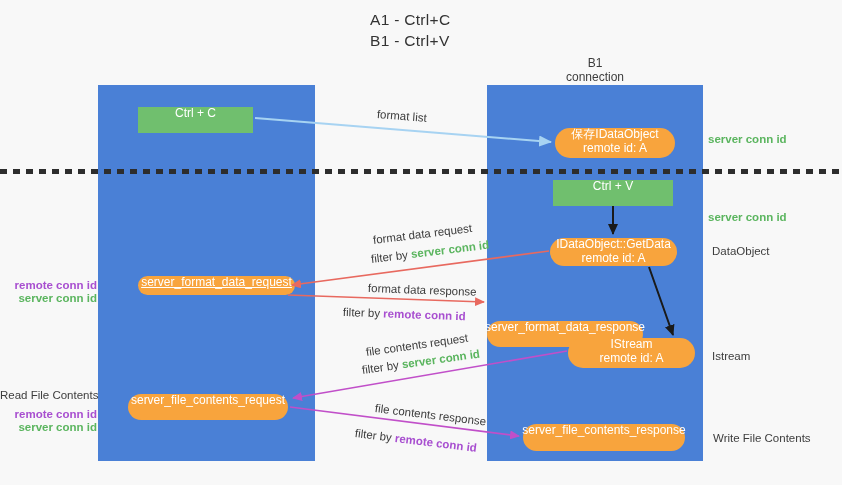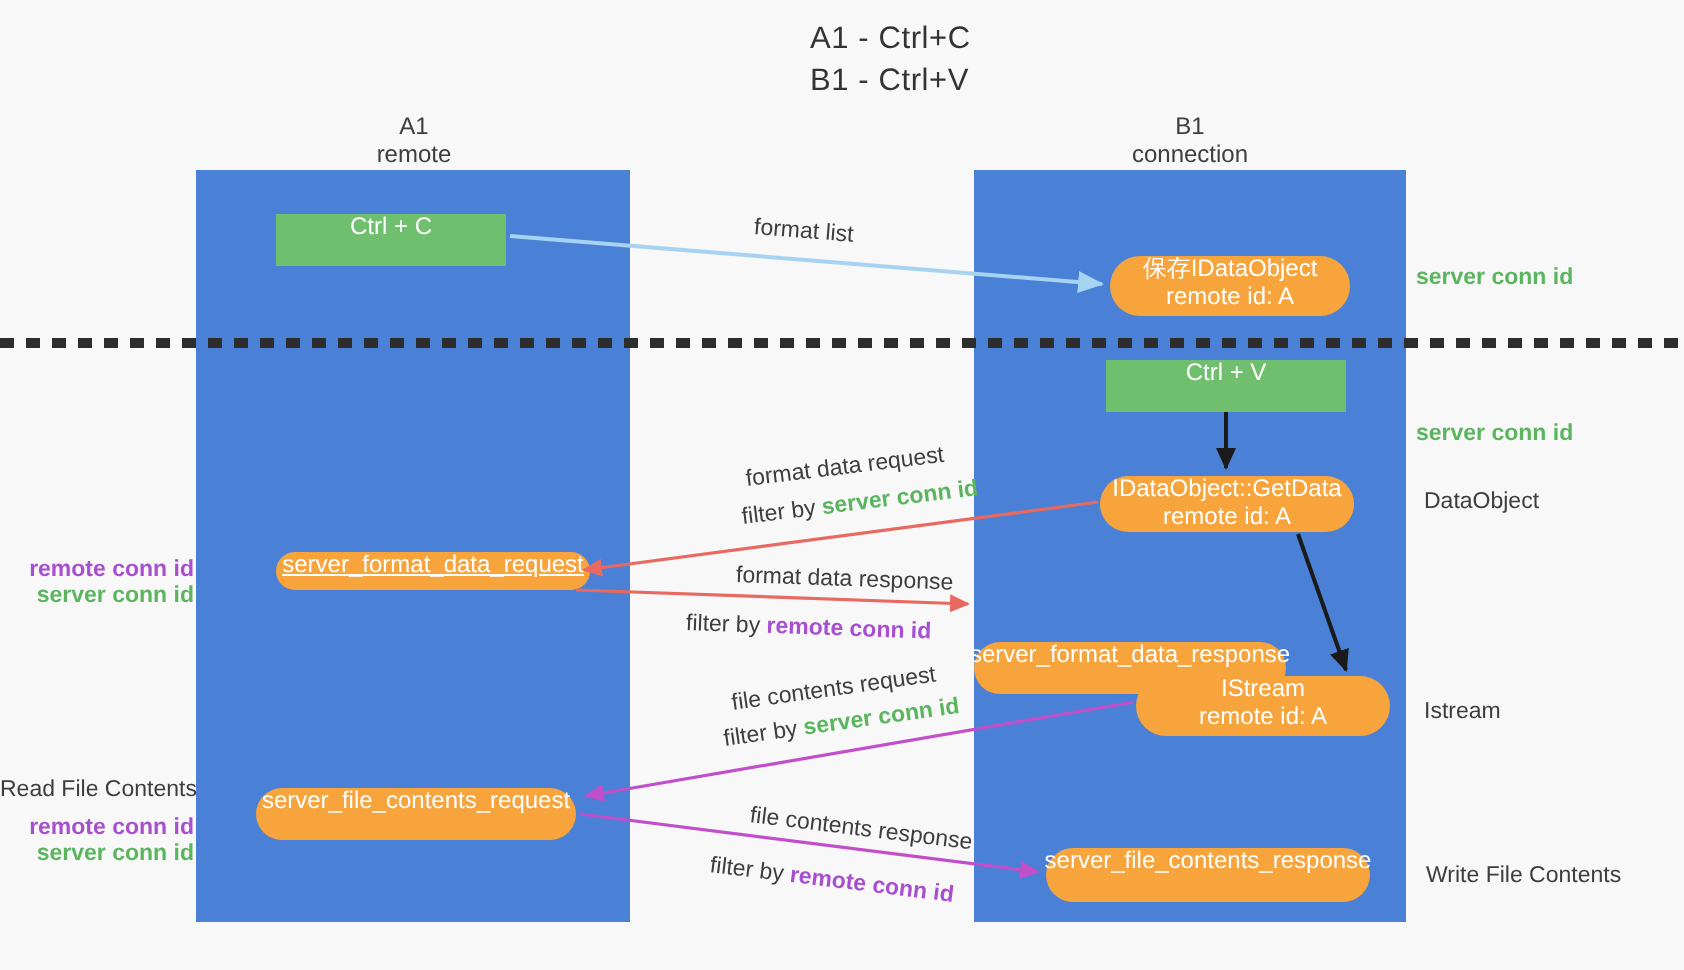--- a/index.html
+++ b/index.html
@@ -10,21 +10,20 @@
   #canvas {
     position:relative;
     width:842px; height:485px;
     background:#f8f8f8;
     overflow:hidden;
   }
   .title {
     position:absolute; left:370px; top:9px;
     font-size:15.5px; line-height:21px; color:#333;
     letter-spacing:0.3px;
-    margin-left:35px;
   }
   .col-header {
     position:absolute; top:56px; width:160px;
     text-align:center; font-size:12px; line-height:14px; color:#3d3d3d;
   }
   .lifeline {
     position:absolute; top:85px; height:376px;
     background:#4a80d6;
   }
   .dotted-line {
@@ -58,24 +57,20 @@
 </head>
 <body>
 
 <div id="canvas">
 
   <div class="title">
     <div>A1 - Ctrl+C</div>
     <div>B1 - Ctrl+V</div>
   </div>
 
-  <div class="col-header" style="left:127px;">
-    <div>A1</div>
-    <div>remote</div>
-  </div>
   <div class="col-header" style="left:515px;">
     <div>B1</div>
     <div>connection</div>
   </div>
 
   <div class="lifeline" style="left:98px; width:217px;"></div>
   <div class="lifeline" style="left:487px; width:216px;"></div>
 
   <div class="dotted-line"></div>
 

